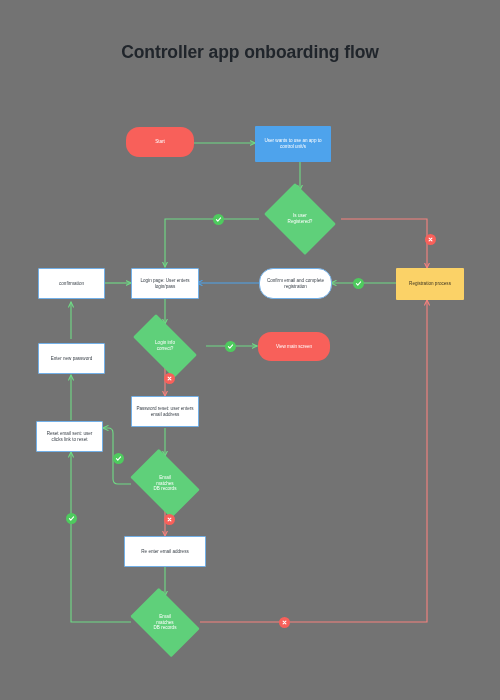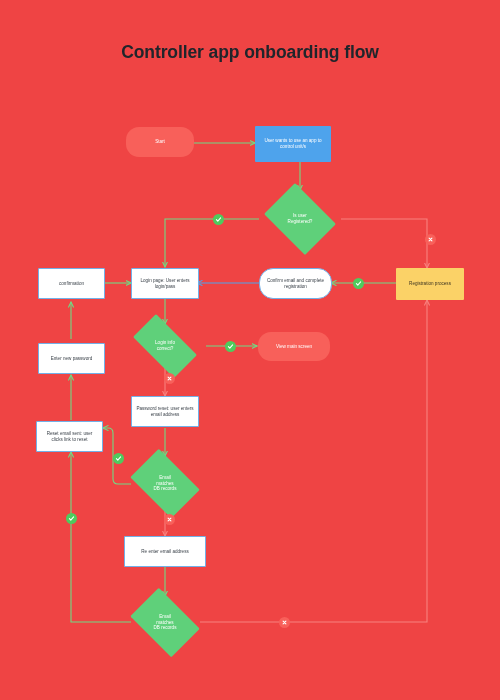--- a/index.html
+++ b/index.html
@@ -8,21 +8,21 @@
     background: #ffffff;
   }
   body {
     font-family: "Liberation Sans", sans-serif;
     -webkit-font-smoothing: antialiased;
   }
   #canvas {
     position: relative;
     width: 500px;
     height: 700px;
-    background: #ef4444;
+    background: #737373;
     overflow: hidden;
   }
   #edges {
     position: absolute;
     left: 0;
     top: 0;
     width: 500px;
     height: 700px;
     pointer-events: none;
   }

